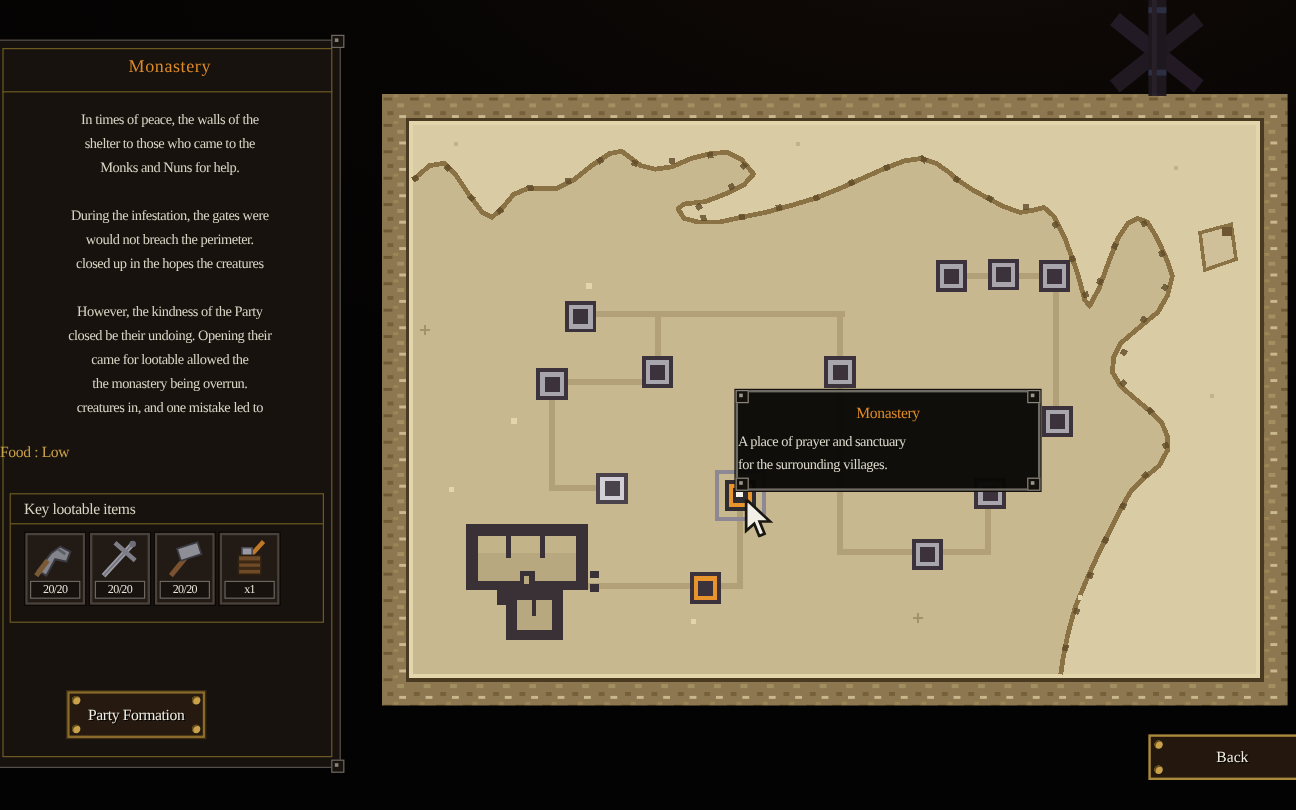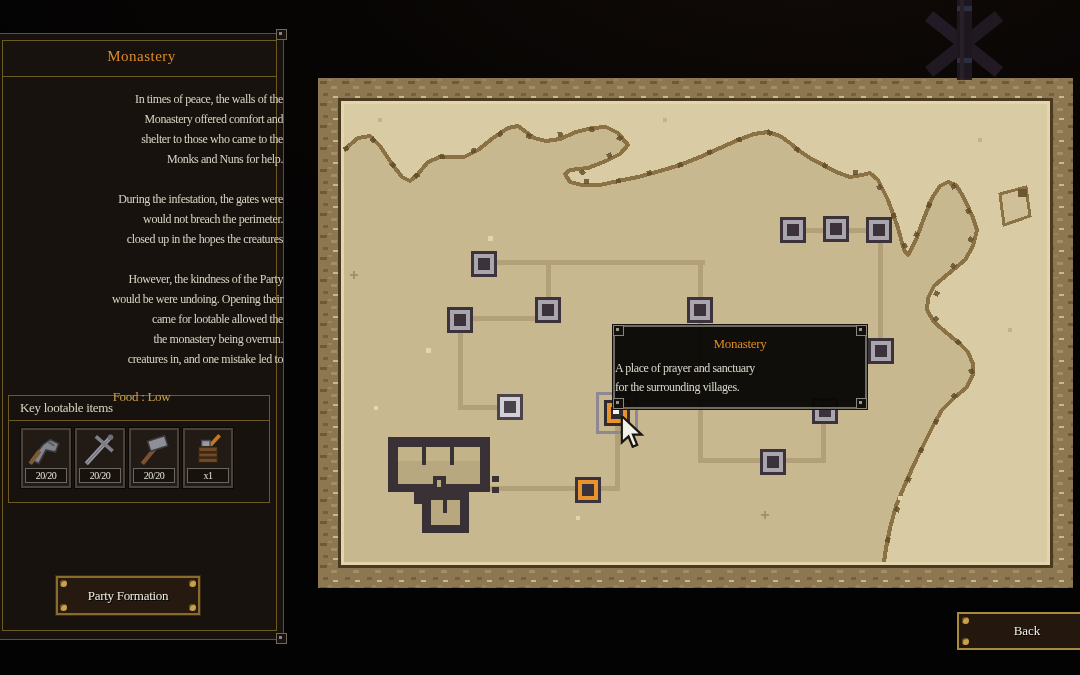--- a/index.html
+++ b/index.html
@@ -21,46 +21,46 @@
   }
   .corner-orn{
     position:absolute;width:9px;height:9px;background:#17120e;
     border:1px solid #6f6a60;z-index:3;
   }
   .corner-orn::after{content:"";position:absolute;left:2px;top:2px;width:3px;height:3px;background:#8a8478;}
   #panel-title{
     margin-top:14px;text-align:center;font-size:15px;letter-spacing:.5px;color:#de8b26;
   }
   .panel-sep{height:1px;background:#6d5a22;margin-top:11px;}
-  #panel-paragraphs{margin-top:12px;color:#d8d4c4;font-size:12px;line-height:20px;letter-spacing:-.4px;text-align:right;}
+  #panel-paragraphs{margin-top:12px;color:#d8d4c4;font-size:12px;line-height:20px;letter-spacing:-.4px;text-align:center;}
   .para{margin-bottom:20px;}
-  #food-label{margin-top:11px;text-align:center;color:#c9a04a;font-size:13px;letter-spacing:-.3px;}
+  #food-label{margin-top:11px;color:#c9a04a;font-size:13px;letter-spacing:-.3px;}
   
   #loot-box{
-    position:absolute;left:8px;top:361px;width:260px;height:106px;
+    position:absolute;left:8px;top:377px;width:260px;height:106px;
     border:1px solid #6d5a22;background:#17120e;
   }
   #loot-header{
     height:24px;line-height:24px;border-bottom:1px solid #6d5a22;
     color:#d8d4c4;font-size:13px;padding-left:11px;letter-spacing:-.3px;
   }
   #loot-items-row{display:flex;gap:4px;padding:7px 0 0 12px;}
   .slot{
     width:50px;height:60px;background:#211a15;border:2px solid #4a423a;outline:1px solid #0a0806;
     box-sizing:border-box;position:relative;
   }
   .slot .icon{position:absolute;left:4px;top:1px;width:38px;height:38px;}
   .count-box{
     position:absolute;left:2px;bottom:3px;width:40px;height:13px;
     background:#17120e;border:1px solid #6b6760;
     color:#e8e4d8;font-size:10px;line-height:13px;text-align:center;letter-spacing:-.5px;
   }
   
   #party-button{
-    position:absolute;left:56px;top:542px;width:144px;height:39px;
+    position:absolute;left:56px;top:542px;width:115px;height:39px;
     background:#261a10;border:2px solid #8a6b2a;outline:1px solid #3a2c14;
     box-sizing:border-box;color:#f0ece0;font-size:13px;text-align:center;line-height:35px;
     letter-spacing:-.3px;text-shadow:1px 1px 0 #000;cursor:pointer;
   }
   .btn-orn{position:absolute;width:7px;height:7px;background:#c9a14b;border-radius:50%;box-shadow:inset 1px 1px 0 #5a4518;}
   
   #map{position:absolute;left:318px;top:78px;width:755px;height:510px;}
   
   #tooltip{
     position:absolute;left:613px;top:325px;width:254px;height:84px;
@@ -102,32 +102,31 @@
   <div id="left-panel">
     <div class="corner-orn" style="right:-4px;top:-5px;"></div>
     <div class="corner-orn" style="right:-4px;bottom:-5px;"></div>
     <div class="panel-inner"></div>
     <div style="position:relative;z-index:2;">
       <div id="panel-title">Monastery</div>
       <div class="panel-sep" style="margin-left:2px;margin-right:6px;"></div>
       <div id="panel-paragraphs">
           <div class="para">
             <div>In times of peace, the walls of the</div>
-            <div>Monastery offered comfort and</div>
             <div>shelter to those who came to the</div>
             <div>Monks and Nuns for help.</div>
           </div>
           <div class="para">
             <div>During the infestation, the gates were</div>
             <div>would not breach the perimeter.</div>
             <div>closed up in the hopes the creatures</div>
           </div>
           <div class="para">
             <div>However, the kindness of the Party</div>
-            <div>would be were undoing. Opening their</div>
+            <div>closed be their undoing. Opening their</div>
             <div>came for lootable allowed the</div>
             <div>the monastery being overrun.</div>
             <div>creatures in, and one mistake led to</div>
           </div>
         </div>
       <div id="food-label">Food : Low</div>
     </div>
     <div id="loot-box">
       <div id="loot-header">Key lootable items</div>
       <div id="loot-items-row">

